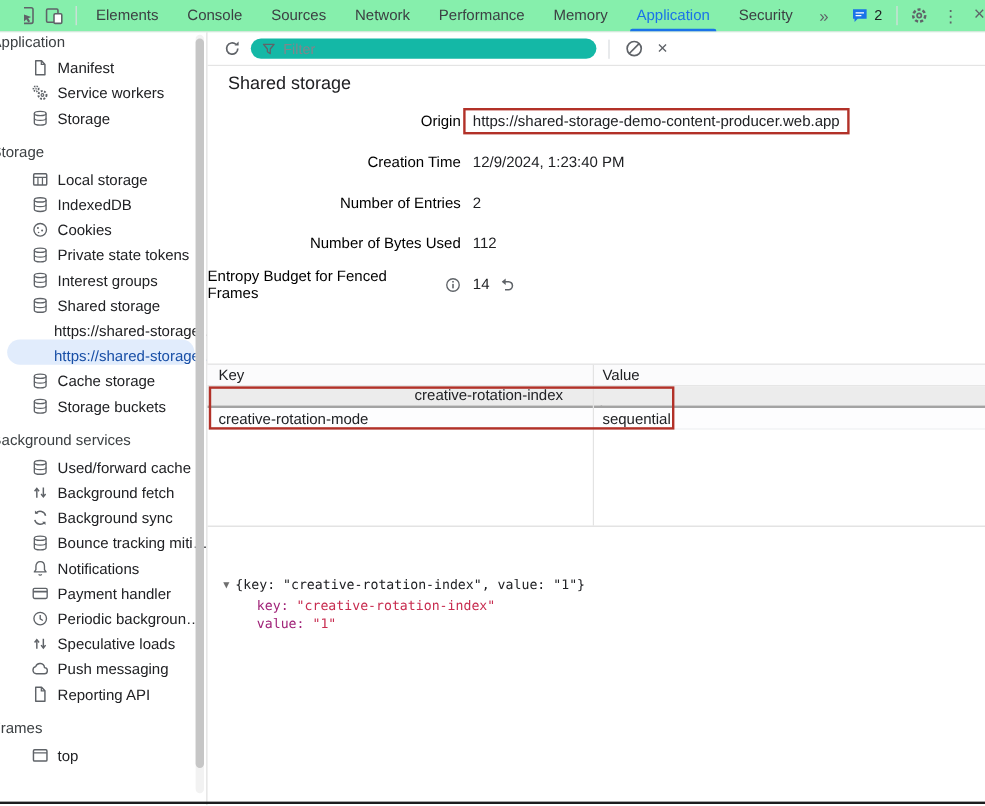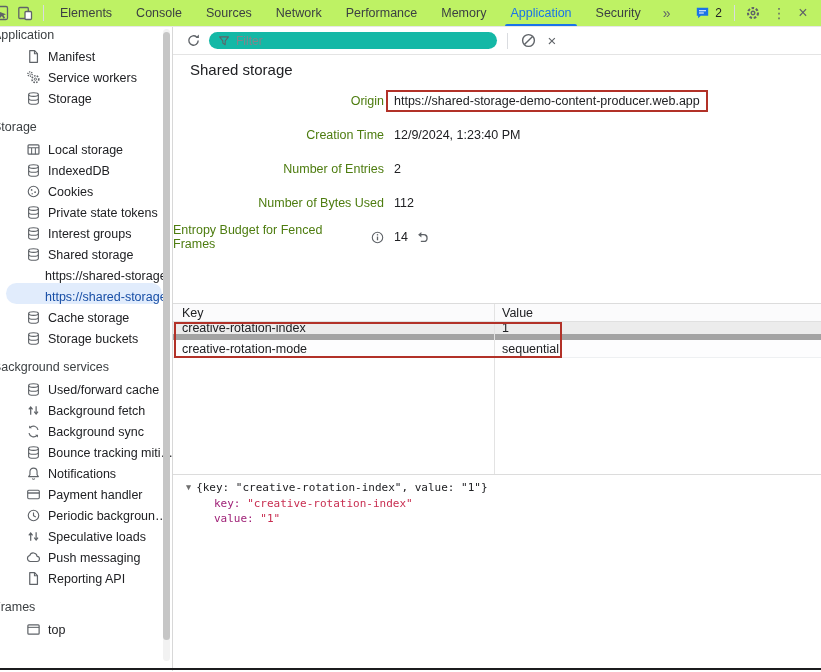--- a/index.html
+++ b/index.html
@@ -1,21 +1,21 @@
 <!DOCTYPE html>
 <html style="--c-accent: #1a73e8; --c-selbg: #e1ecfc; --c-seltext: #174ea6; --c-annot: #b23128; --c-pname: #a02378; --c-pstr: #c82d50;"><head>
 <meta charset="utf-8">
 <style>
   html,body{margin:0;padding:0;width:821px;height:672px;overflow:hidden;background:#fff;
     font-family:"Liberation Sans","DejaVu Sans",sans-serif;color:#202124;}
   *{box-sizing:border-box;}
   .screen{position:relative;width:821px;height:672px;background:#fff;}
 
   
-  .tabbar{height:27px;display:flex;align-items:stretch;background:#bef264;border-bottom:1px solid #e7e7e7;}
+  .tabbar{height:27px;display:flex;align-items:stretch;background:#86efac;border-bottom:1px solid #e7e7e7;padding-left:20px;}
   .tab-left{display:flex;align-items:center;}
   .inspect-clip{width:11px;height:17px;overflow:hidden;color:#5f6368;flex:none;}
   .inspect-clip svg{width:16px;height:16px;margin-left:-7px;}
   .iconbtn{display:flex;align-items:center;justify-content:center;width:28px;height:100%;
     color:#5f6368;background:none;border:none;padding:0;}
   .iconbtn svg{width:16px;height:16px;}
   .vsep{width:1px;height:16px;background:#dadce0;align-self:center;margin:0 4px;}
   .tabs{display:flex;height:100%;}
   .tab{display:flex;align-items:center;padding:0 12px;font-size:12.5px;color:#3c4043;position:relative;}
   .tab.active{color:var(--c-accent,#1a73e8);}
@@ -58,34 +58,34 @@
   .filter-pill input{border:none;background:transparent;outline:none;font-size:12px;color:#202124;
     width:100%;font-family:inherit;padding:0;}
   .filter-pill input::placeholder{color:#80868b;}
   .tsep{width:1px;height:16px;background:#dadce0;margin:0 8px 0 10px;}
 
   .title{position:absolute;top:34px;left:17px;font-size:15px;font-weight:400;color:#202124;margin:0;}
 
   .details{position:absolute;top:57px;left:0;right:0;}
   .d-row{height:34px;display:flex;align-items:center;}
   .d-label{width:211px;flex:none;display:flex;justify-content:flex-end;align-items:center;gap:5px;
-    font-size:12.5px;color:#4d7c0f;}
+    font-size:12.5px;color:#000000;}
   .d-label .ico-info{display:flex;color:#5f6368;}
   .d-label svg{width:13px;height:13px;}
   .d-value{margin-left:10px;font-size:12.5px;color:#202124;display:flex;align-items:center;gap:8px;}
   .d-value .annot{border:2px solid var(--c-annot,#b23128);padding:2px 6px;margin-left:-8px;text-align:center;}
   .undo-btn{display:flex;color:#5f6368;background:none;border:none;padding:0;}
   .undo-btn svg{width:13px;height:13px;}
 
-  .datagrid{position:absolute;top:276px;left:0;right:0;height:172px;border-top:1px solid #dcdcdc;
+  .datagrid{position:absolute;top:276px;left:0;right:0;height:136px;border-top:1px solid #dcdcdc;
     border-bottom:1px solid #dcdcdc;font-size:12.5px;}
   .dg-col-divider{position:absolute;top:0;bottom:0;left:321px;width:1px;background:#e3e3e3;}
   .dg-row{display:flex;height:18px;align-items:center;position:relative;}
   .dg-row.header{background:#fbfbfc;border-bottom:1px solid #e0e0e0;}
-  .dg-row.r0{background:#ececec;border-bottom:6px solid #a3a3a3;}
+  .dg-row.r0{background:#ececec;border-bottom:2px solid #a3a3a3;flex-direction:column;}
   .dg-row.r1{background:#fdfdfe;border-bottom:1px solid #eef0f2;}
   .dg-cell{white-space:nowrap;overflow:hidden;}
   .dg-cell.key{width:321px;flex:none;padding-left:9px;}
   .dg-cell.val{flex:1;padding-left:8px;}
   .table-annot{position:absolute;left:1px;top:18px;width:388px;height:36px;
     border:2px solid var(--c-annot,#b23128);pointer-events:none;z-index:3;}
 
   .preview{position:absolute;top:453px;left:13px;right:0;
     font-family:"DejaVu Sans Mono","Liberation Mono",monospace;font-size:11px;line-height:15.5px;color:#202124;}
   .p-line{white-space:pre;}

